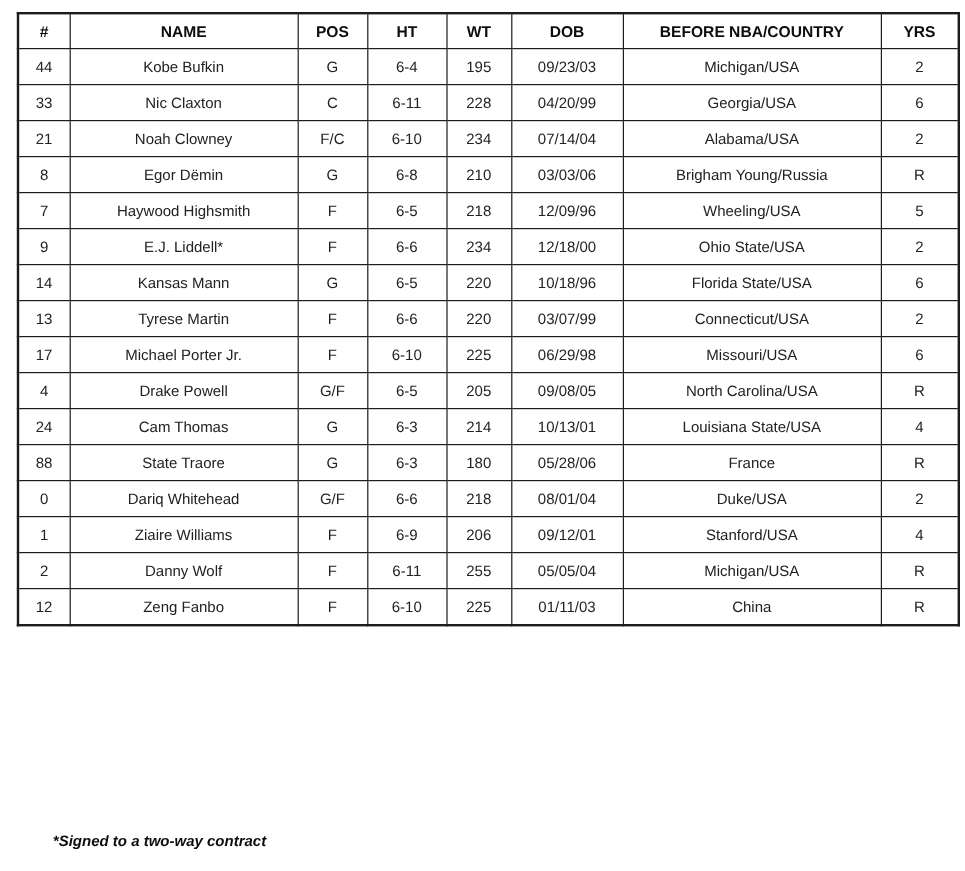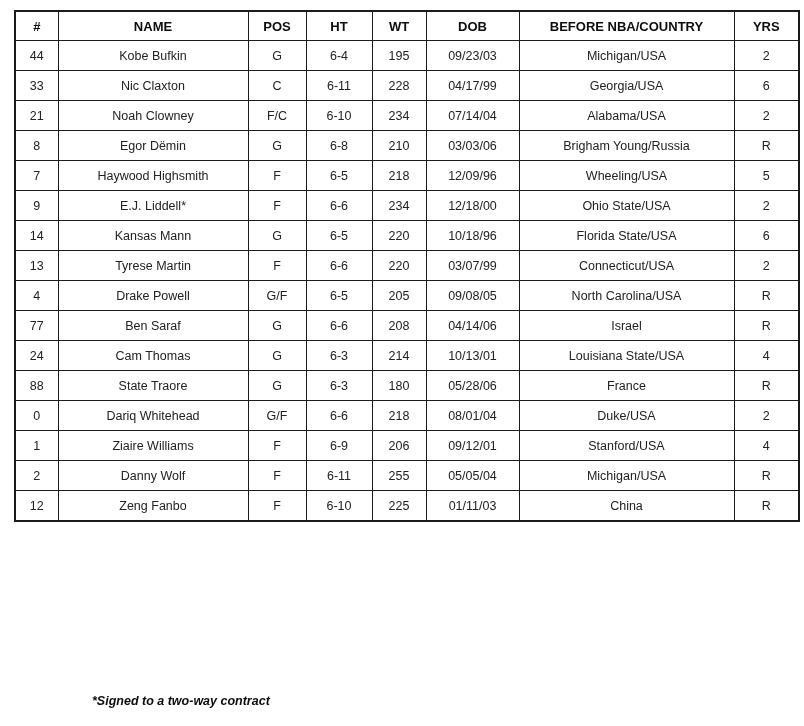--- a/index.html
+++ b/index.html
@@ -49,21 +49,20 @@
     color: #222222;
   }
   .footnote {
     position: absolute;
     left: 44px;
     top: 694px;
     font-size: 12.5px;
     font-weight: bold;
     font-style: italic;
     color: #0d0d0d;
-    margin-left: 48px;
   }
 </style>
 </head>
 <body>
 
 <div class="page">
 
   <table class="roster">
     <colgroup>
       <col style="width:43px">
@@ -97,21 +96,21 @@
           <td>09/23/03</td>
           <td>Michigan/USA</td>
           <td>2</td>
         </tr>
         <tr>
           <td>33</td>
           <td>Nic Claxton</td>
           <td>C</td>
           <td>6-11</td>
           <td>228</td>
-          <td>04/17/99</td>
+          <td>04/20/99</td>
           <td>Georgia/USA</td>
           <td>6</td>
         </tr>
         <tr>
           <td>21</td>
           <td>Noah Clowney</td>
           <td>F/C</td>
           <td>6-10</td>
           <td>234</td>
           <td>07/14/04</td>
@@ -162,40 +161,40 @@
           <td>13</td>
           <td>Tyrese Martin</td>
           <td>F</td>
           <td>6-6</td>
           <td>220</td>
           <td>03/07/99</td>
           <td>Connecticut/USA</td>
           <td>2</td>
         </tr>
         <tr>
+          <td>17</td>
+          <td>Michael Porter Jr.</td>
+          <td>F</td>
+          <td>6-10</td>
+          <td>225</td>
+          <td>06/29/98</td>
+          <td>Missouri/USA</td>
+          <td>6</td>
+        </tr>
+        <tr>
           <td>4</td>
           <td>Drake Powell</td>
           <td>G/F</td>
           <td>6-5</td>
           <td>205</td>
           <td>09/08/05</td>
           <td>North Carolina/USA</td>
           <td>R</td>
         </tr>
         <tr>
-          <td>77</td>
-          <td>Ben Saraf</td>
-          <td>G</td>
-          <td>6-6</td>
-          <td>208</td>
-          <td>04/14/06</td>
-          <td>Israel</td>
-          <td>R</td>
-        </tr>
-        <tr>
           <td>24</td>
           <td>Cam Thomas</td>
           <td>G</td>
           <td>6-3</td>
           <td>214</td>
           <td>10/13/01</td>
           <td>Louisiana State/USA</td>
           <td>4</td>
         </tr>
         <tr>

